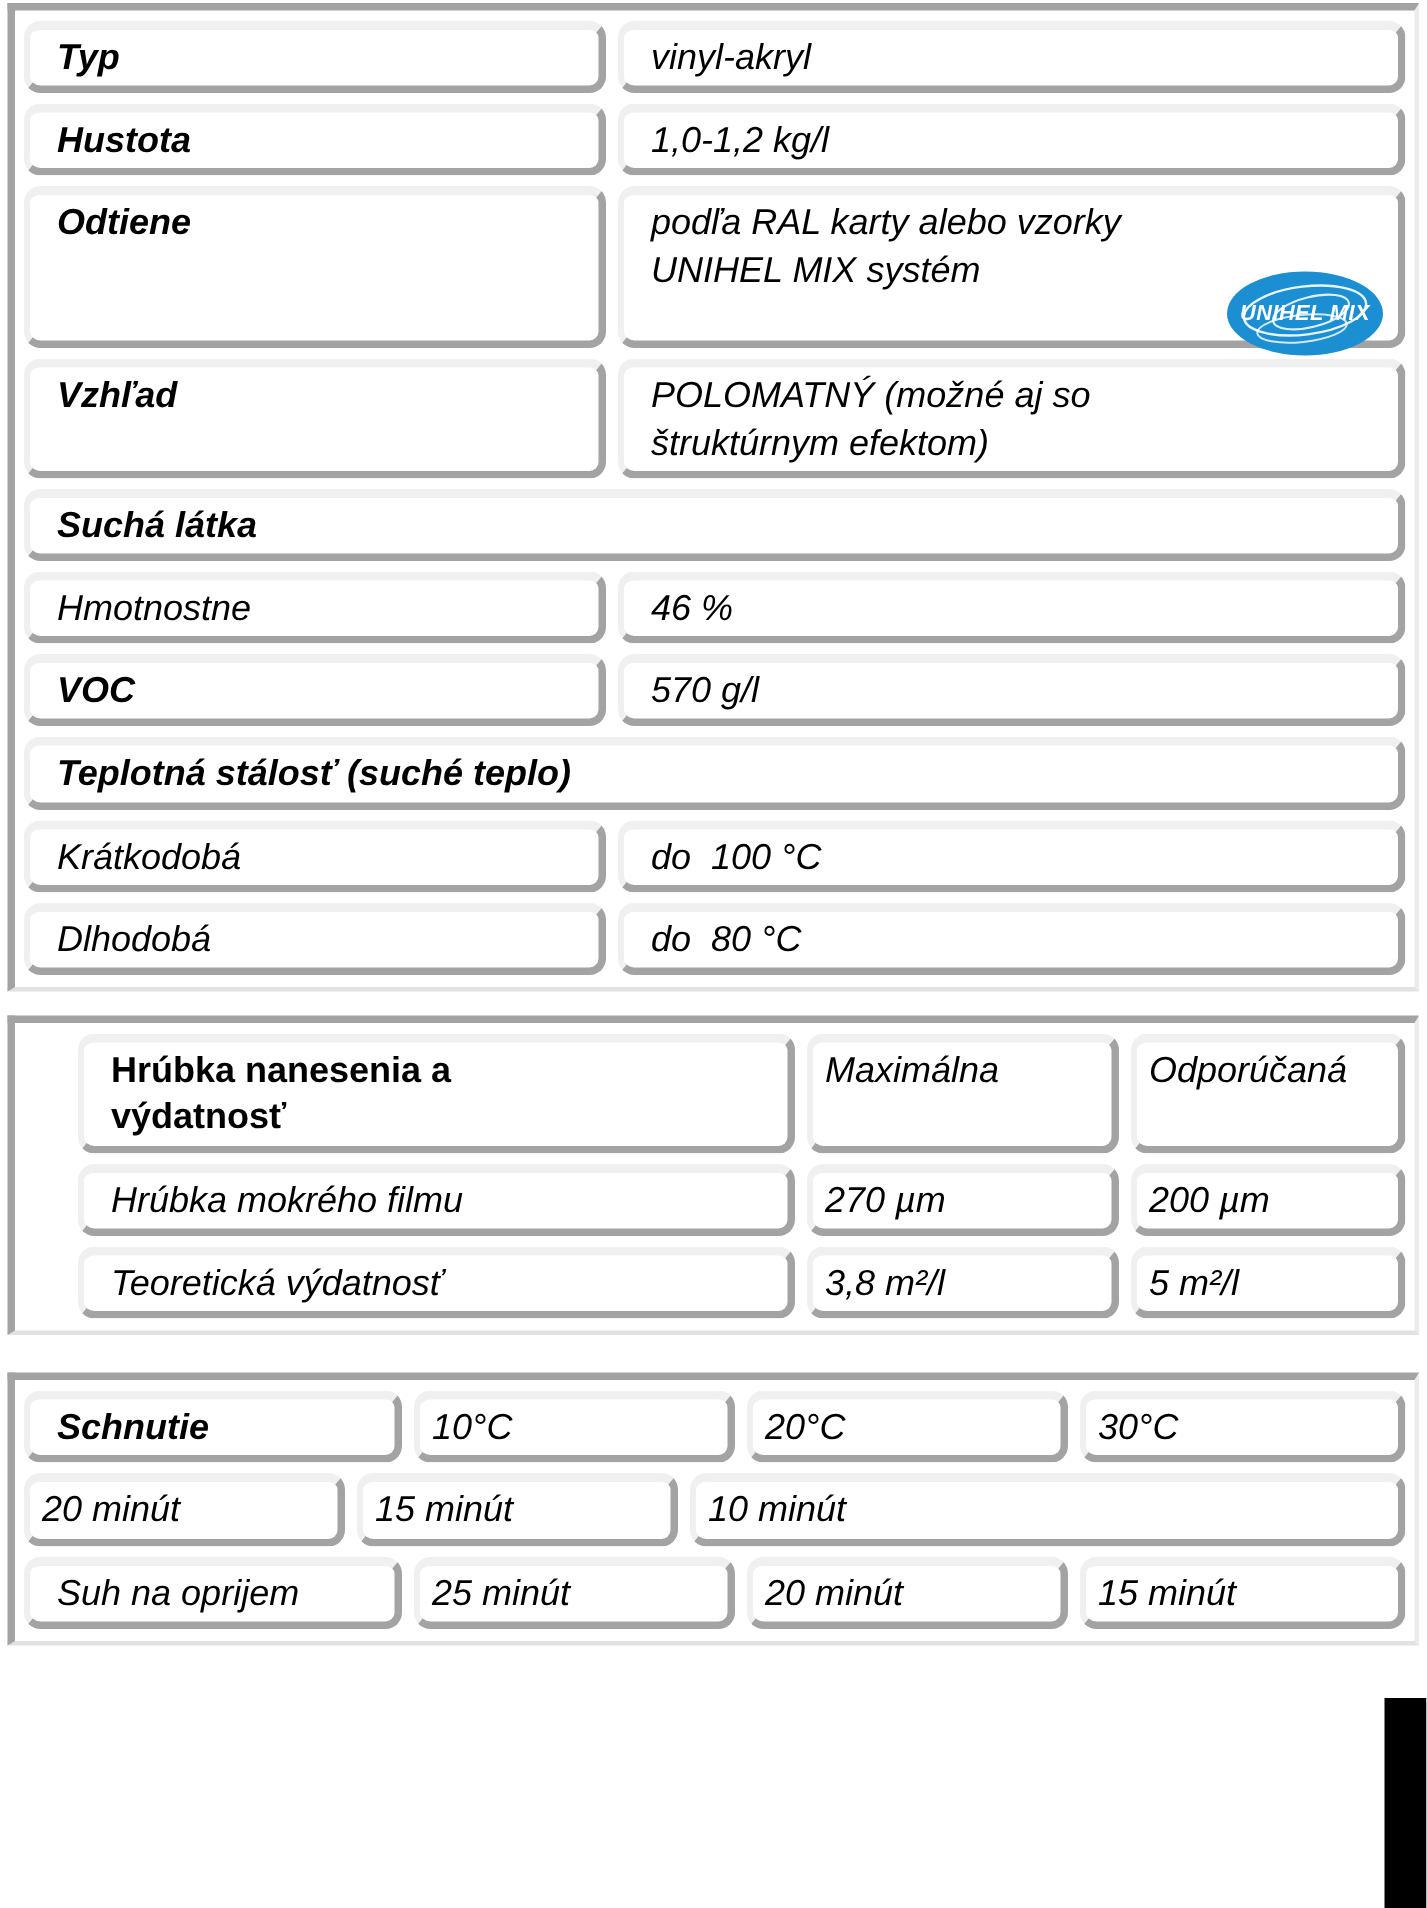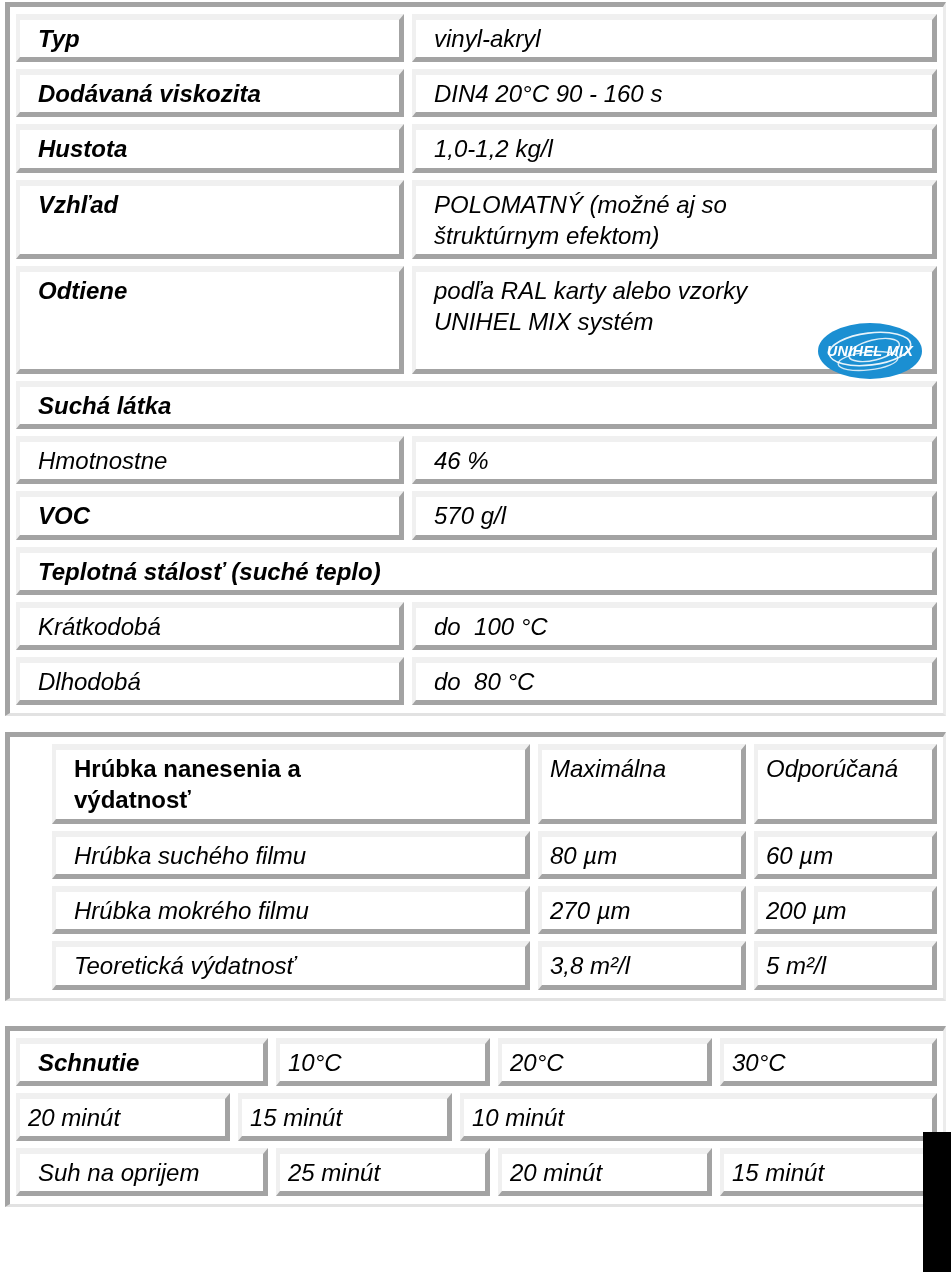--- a/index.html
+++ b/index.html
@@ -25,20 +25,21 @@
     background:#fff;
     border-top:6px solid #f0f0f0;
     border-left:4px solid #f0f0f0;
     border-right:5px solid #a3a3a3;
     border-bottom:5px solid #a3a3a3;
     box-sizing:border-box;
     padding:3px 8px 3px 18px;
     font-size:24px;
     line-height:1.3;
     position:relative;
+    border-radius:11px;
   }
   .lbl{font-weight:bold;}
   .plain{font-weight:normal;}
   .upright{font-style:normal;}
   .prewrap{white-space:pre-wrap;}
   .c-left{width:388px;flex:none;}
   .c-right{flex:1;}
   .full{flex:1;}
   .center{padding-left:8px;}
   .h44{min-height:44px;}
@@ -76,50 +77,46 @@
 </head>
 <body>
 
 <div class="tbl tbl-1">
 
   <div class="row">
     <div class="cell c-left h44 lbl">Typ</div>
     <div class="cell c-right h44 plain">vinyl-akryl</div>
   </div>
 
-  <div class="row">
-    <div class="cell c-left h44 lbl">Dodávaná viskozita</div>
-    <div class="cell c-right h44 plain">DIN4 20°C 90 - 160 s</div>
-  </div>
 
   <div class="row">
     <div class="cell c-left h44 lbl">Hustota</div>
     <div class="cell c-right h44 plain">1,0-1,2 kg/l</div>
-  </div>
-
-  <div class="row gap-top">
-    <div class="cell c-left h64 lbl">Vzhľad</div>
-    <div class="cell c-right h64 plain prewrap">POLOMATNÝ (možné aj so
-štruktúrnym efektom)</div>
   </div>
 
   <div class="row">
     <div class="cell c-left h108 lbl">Odtiene</div>
     <div class="cell c-right h108 plain">
       <span class="prewrap">podľa RAL karty alebo vzorky
 UNIHEL MIX systém</span>
       <span class="logo">
         <svg width="104" height="56" viewBox="0 0 104 56">
           <ellipse cx="52" cy="26" rx="41" ry="16" fill="none" stroke="#ffffff" stroke-width="1.6" opacity="0.9" transform="rotate(-7 52 26)"></ellipse>
           <ellipse cx="56" cy="27" rx="26" ry="10" fill="none" stroke="#ffffff" stroke-width="1.4" opacity="0.85" transform="rotate(-14 56 27)"></ellipse>
           <ellipse cx="50" cy="38" rx="30" ry="9" fill="none" stroke="#ffffff" stroke-width="1.3" opacity="0.8" transform="rotate(-6 50 38)"></ellipse>
         </svg>
         <span class="logo-text">UNIHEL MIX</span>
       </span>
     </div>
+  </div>
+
+  <div class="row gap-top">
+    <div class="cell c-left h64 lbl">Vzhľad</div>
+    <div class="cell c-right h64 plain prewrap">POLOMATNÝ (možné aj so
+štruktúrnym efektom)</div>
   </div>
 
   <div class="row">
     <div class="cell full h40 lbl">Suchá látka</div>
   </div>
 
 
   <div class="row">
     <div class="cell c-left h44 plain">Hmotnostne</div>
     <div class="cell c-right h44 plain">46 %</div>
@@ -148,25 +145,20 @@
 
 <div class="tbl tbl-2">
 
   <div class="row">
     <div class="cell t2c1 h80 lbl upright prewrap">Hrúbka nanesenia a
 výdatnosť</div>
     <div class="cell t2c2 h80 plain center">Maximálna</div>
     <div class="cell t2c3 h80 plain center">Odporúčaná</div>
   </div>
 
-  <div class="row">
-    <div class="cell t2c1 h40 plain">Hrúbka suchého filmu</div>
-    <div class="cell t2c2 h40 plain center">80 µm</div>
-    <div class="cell t2c3 h40 plain center">60 µm</div>
-  </div>
 
   <div class="row">
     <div class="cell t2c1 h40 plain">Hrúbka mokrého filmu</div>
     <div class="cell t2c2 h40 plain center">270 µm</div>
     <div class="cell t2c3 h40 plain center">200 µm</div>
   </div>
 
   <div class="row">
     <div class="cell t2c1 h40 plain">Teoretická výdatnosť</div>
     <div class="cell t2c2 h40 plain center">3,8 m²/l</div>

